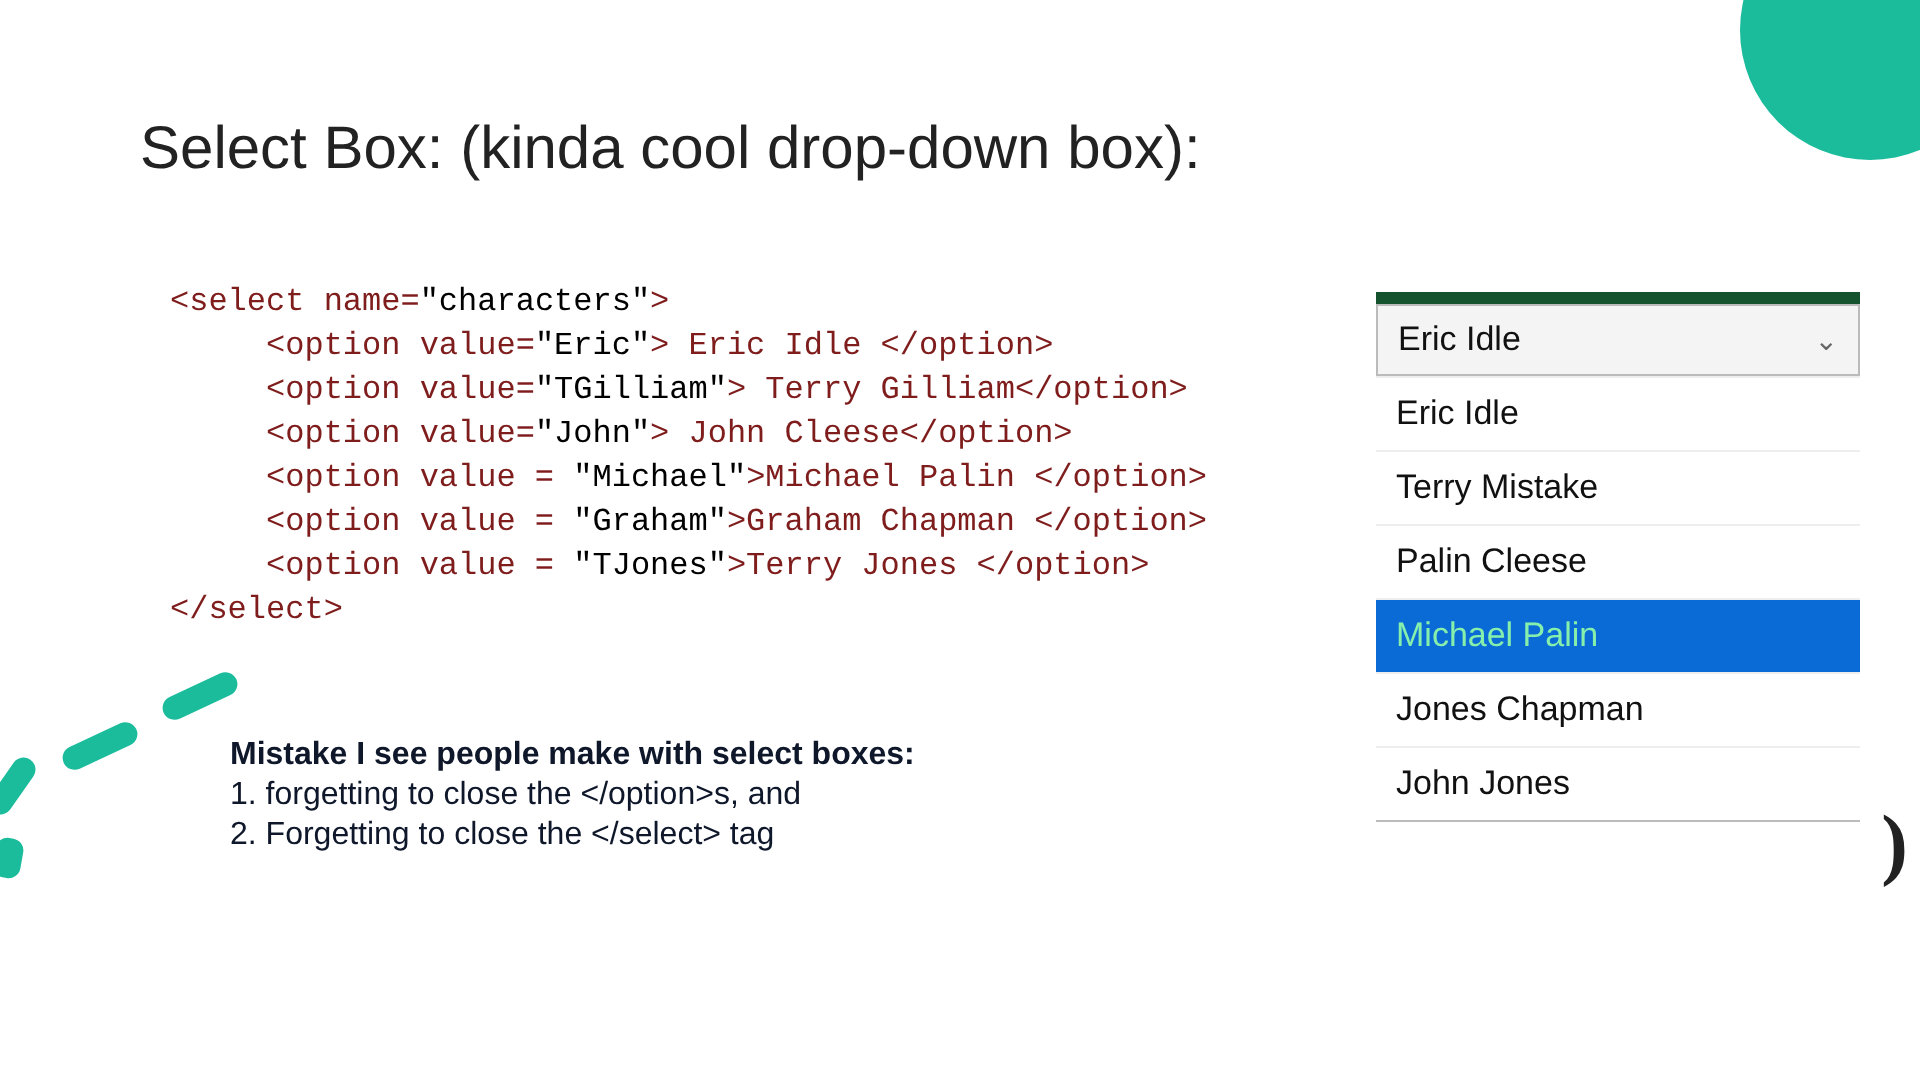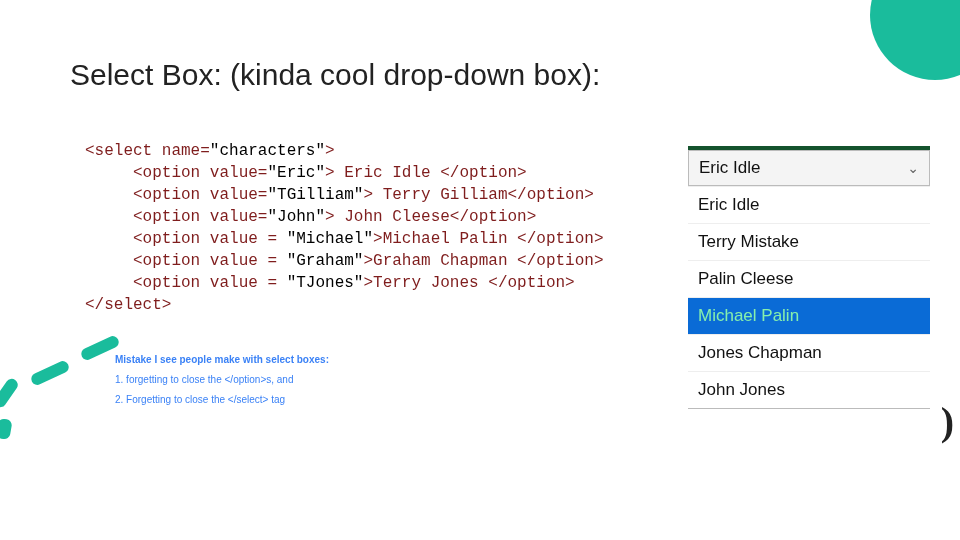--- a/index.html
+++ b/index.html
@@ -3,23 +3,23 @@
 <meta charset="utf-8">
 <style>
   html,body{margin:0;padding:0;width:960px;height:540px;background:#fff;font-family:Arial,Helvetica,sans-serif;overflow:hidden}
   .slide{position:relative;width:960px;height:452px}
   .decor-circle{position:absolute;top:-50px;right:-40px;width:130px;height:130px;border-radius:50%;background:#1abc9c}
   .decor-squiggle{position:absolute;left:-10px;bottom:20px;width:180px;height:90px}
   .decor-squiggle .dash{position:absolute;background:#1abc9c;border-radius:6px}
   .title{position:absolute;top:58px;left:70px;font-size:30px;color:#222}
   .code{position:absolute;top:140px;left:85px;font-family:"Courier New",monospace;font-size:16px;line-height:22px;color:#000;white-space:pre}
   .kw{color:#7f1d1d}
-  .mistakes{position:absolute;top:350px;left:115px;font-size:10px;line-height:20px;color:#3b82f6}
+  .mistakes{position:absolute;top:368px;left:115px;font-size:16px;line-height:20px;color:#0f172a}
   .mistakes .hdr{font-weight:bold}
-  .dropdown{position:absolute;top:146px;right:30px;width:242px;border-top:4px solid #14532d;border-bottom:1px solid #bbb}
+  .dropdown{position:absolute;top:146px;right:30px;width:242px;border-top:6px solid #14532d;border-bottom:1px solid #bbb}
   .dd-top{display:flex;align-items:center;justify-content:space-between;height:34px;padding:0 10px;background:#f4f4f4;border:1px solid #bbb;font-size:17px;color:#111}
   .chev{font-size:14px;color:#666}
   .dd-list{border-left:none;border-right:none}
   .dd-item{height:36px;display:flex;align-items:center;padding:0 10px;font-size:17px;color:#111;border-top:1px solid #eee}
   .dd-item.sel{background:#0a6bd6;color:#86efac}
   .zero{position:absolute;font-family:"Times New Roman",serif;font-size:40px;font-weight:600;color:#222}
 </style>
 </head>
 <body>
 

